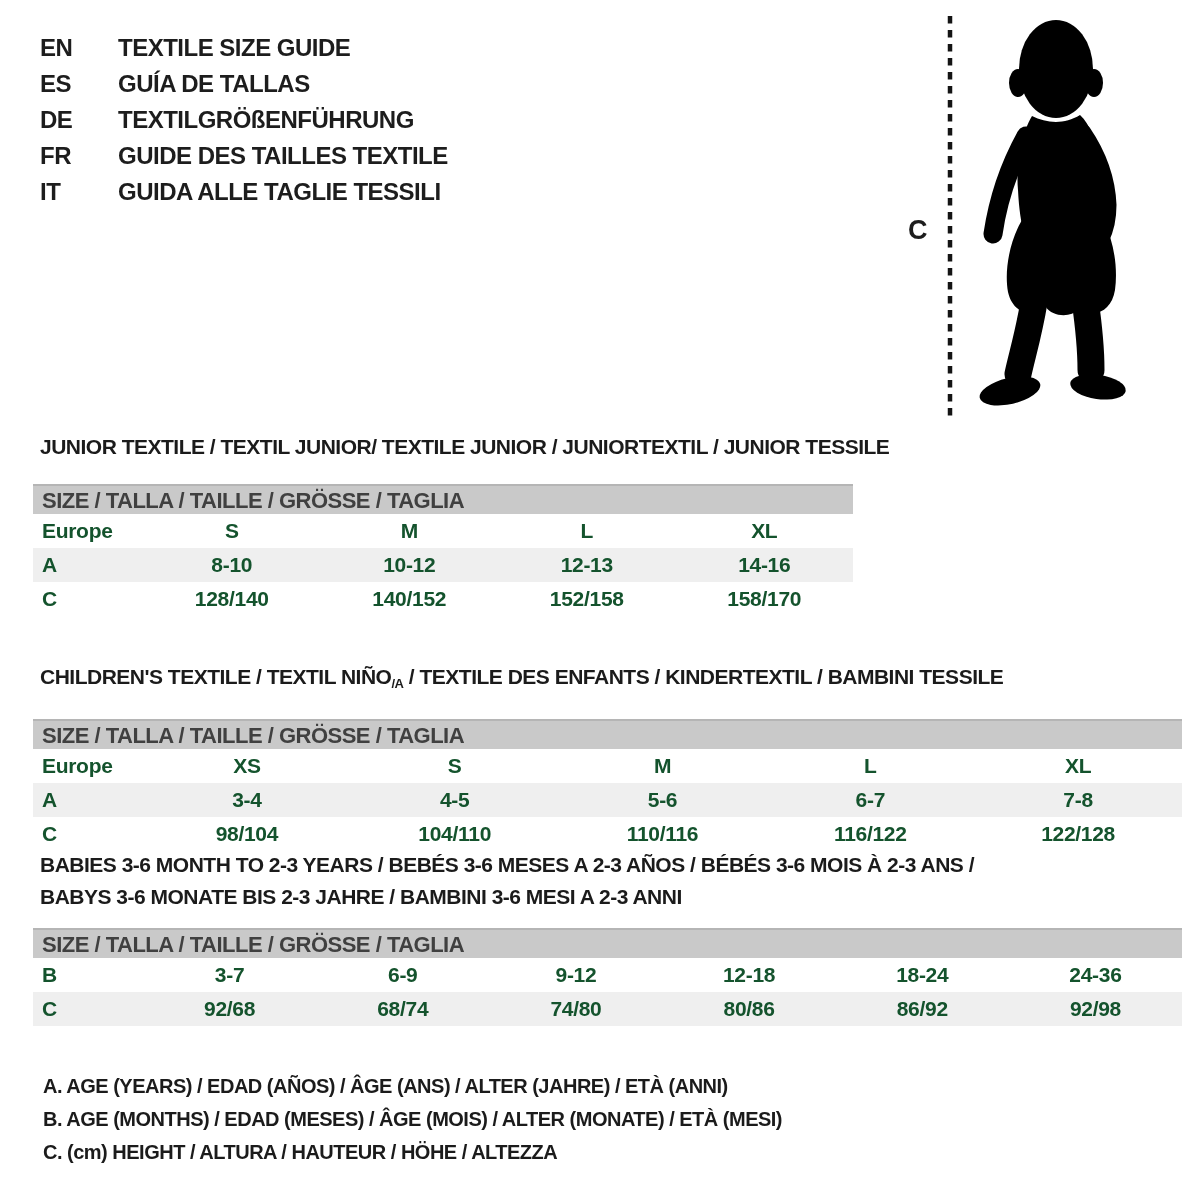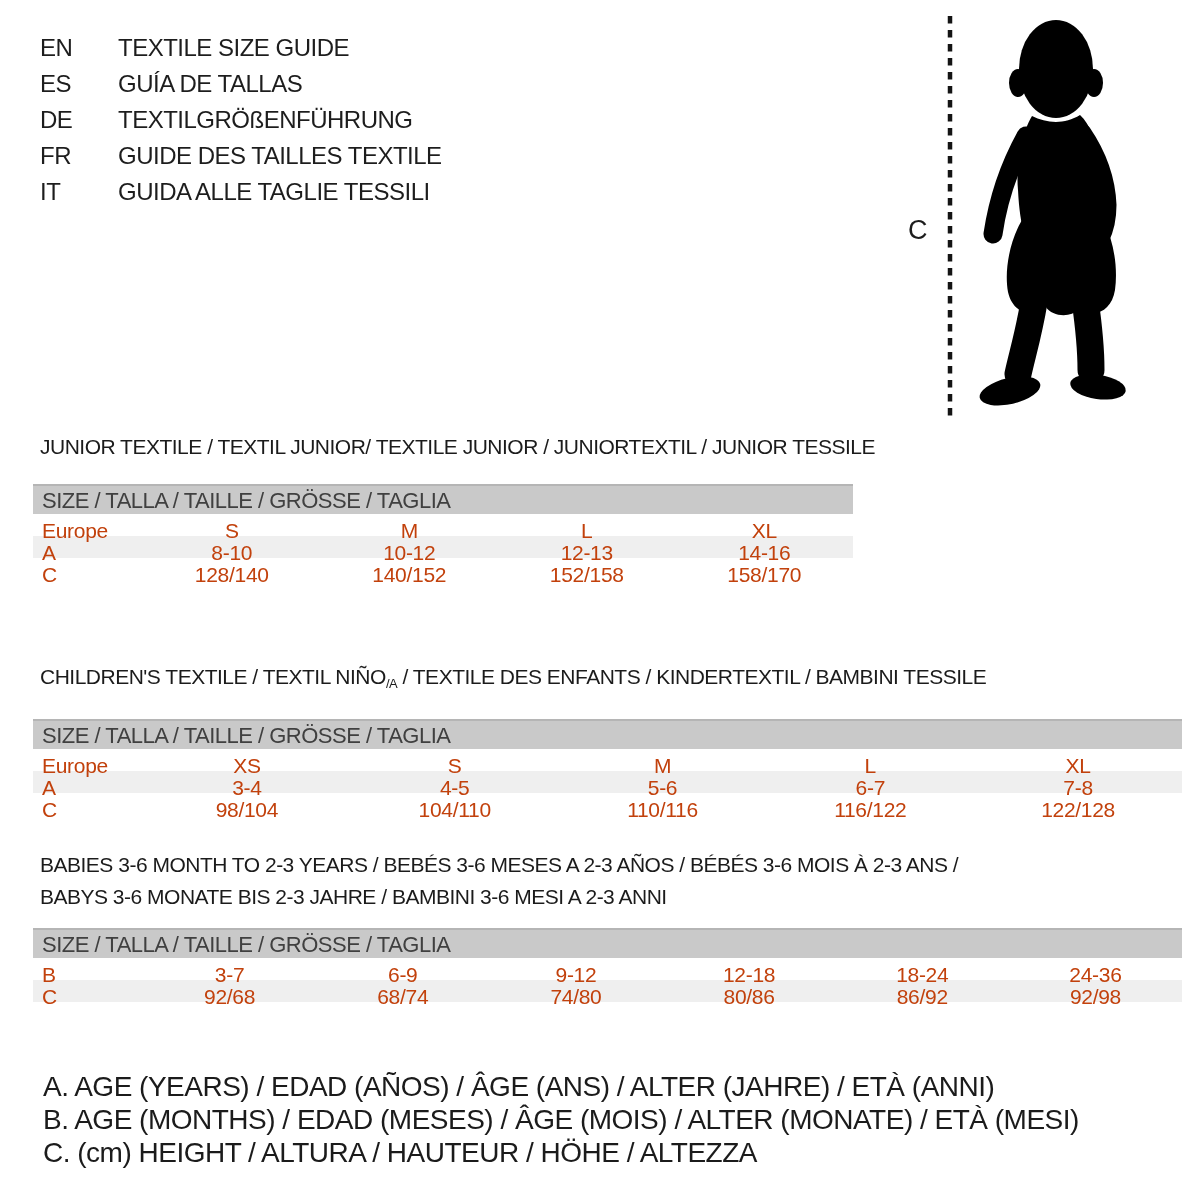--- a/index.html
+++ b/index.html
@@ -1,18 +1,18 @@
 <!DOCTYPE html>
 <html><head>
 <meta charset="utf-8">
 <style>
   html,body{margin:0;padding:0;background:#ffffff;}
   .canvas{
     position:relative;width:1200px;height:1200px;background:#ffffff;overflow:hidden;
-    font-family:"Liberation Sans", sans-serif;font-weight:400;color:#1d1d1d;
+    font-family:"Liberation Sans", sans-serif;font-weight:700;color:#1d1d1d;
   }
   
   .lang-block{position:absolute;left:40px;top:30px;}
   .lang-row{display:flex;line-height:36px;font-size:24px;letter-spacing:-0.5px;}
   .lang-code{width:78px;}
   .lang-title{white-space:nowrap;}
   
   .dash-line{position:absolute;left:945px;top:16px;}
   .c-label{position:absolute;left:908px;top:215px;font-size:27px;letter-spacing:-0.5px;}
   .toddler{position:absolute;left:968px;top:20px;}
@@ -24,27 +24,27 @@
   .sec-title{font-size:21px;line-height:32px;letter-spacing:-0.5px;margin-left:7px;white-space:nowrap;color:#1b1b1b;}
   .sec-title .sub{font-size:13px;position:relative;top:4px;}
   .sec0 .table{width:820px;margin-top:21px;}
   .sec1 .table{width:1149px;margin-top:23px;}
   .sec2 .table{width:1149px;margin-top:15px;}
   .thead{
     height:30px;line-height:30px;background:#c9c9c9;color:#404040;
     font-size:22px;letter-spacing:-0.5px;padding-left:9px;box-sizing:border-box;
     border-top:2px solid #b5b5b5;
   }
-  .trow{display:flex;height:22px;line-height:33px;font-size:21px;letter-spacing:-0.3px;color:#c2410c;}
+  .trow{display:flex;height:34px;line-height:33px;font-size:21px;letter-spacing:-0.3px;color:#14532d;}
   .trow.shade{background:#efefef;}
   .tlabel{width:110px;padding-left:9px;box-sizing:border-box;}
   .tcell{flex:1;text-align:center;}
   
   .legend{position:absolute;left:43px;top:1070px;}
-  .legend-line{font-size:28px;line-height:33px;letter-spacing:-0.5px;white-space:nowrap;color:#1b1b1b;}
+  .legend-line{font-size:20px;line-height:33px;letter-spacing:-0.5px;white-space:nowrap;color:#1b1b1b;}
 </style>
 </head>
 <body>
 
 <div class="canvas">
 
   <div class="lang-block" id="langList">
       <div class="lang-row">
      <span class="lang-code">EN</span>
      <span class="lang-title">TEXTILE SIZE GUIDE</span>

